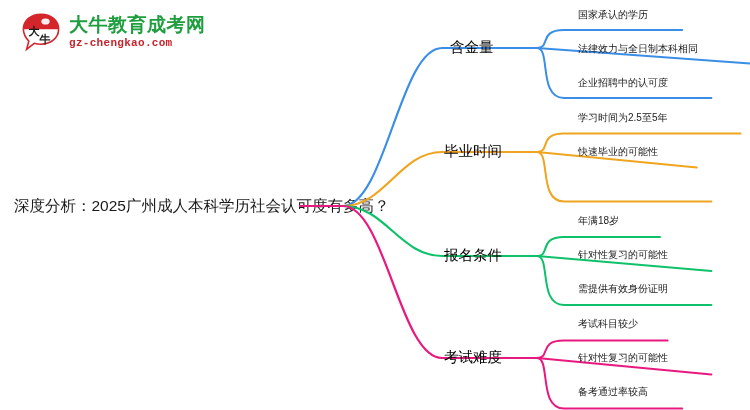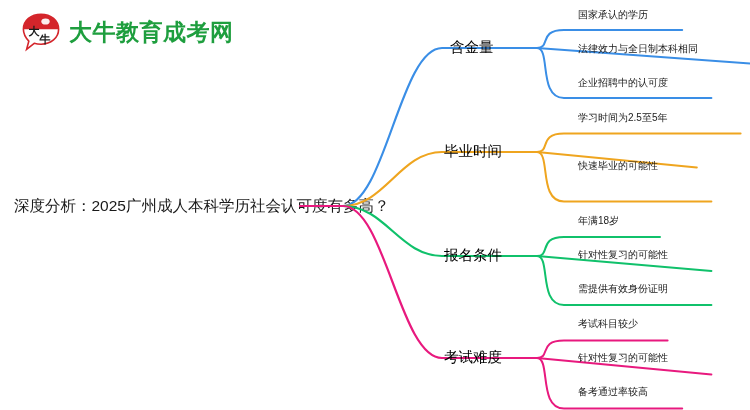--- a/index.html
+++ b/index.html
@@ -39,21 +39,21 @@
     height: 42px;
     flex: 0 0 42px;
   }
   #logo-text-block {
     display: flex;
     flex-direction: column;
     justify-content: center;
     line-height: 1;
   }
   #logo-name {
-    font-size: 23px;
+    font-size: 19px;
     font-weight: bold;
     color: #1E9E3E;
     letter-spacing: 0.5px;
     white-space: nowrap;
   }
   #logo-url {
     margin-top: 4px;
     font-size: 11px;
     font-weight: bold;
     color: #C8232C;
@@ -125,20 +125,21 @@
 
         <ellipse cx="25.5" cy="10.5" rx="4.2" ry="3.1" fill="#ffffff" opacity="0.92"></ellipse>
 
         <text x="14" y="24" font-family="'DejaVu Sans','Liberation Sans',sans-serif" font-size="11" font-weight="bold" fill="#1a1a1a" text-anchor="middle">大</text>
 
         <text x="25" y="31.5" font-family="'DejaVu Sans','Liberation Sans',sans-serif" font-size="11" font-weight="bold" fill="#1a1a1a" text-anchor="middle">牛</text>
       </svg>
     </div>
     <div id="logo-text-block">
       <div id="logo-name">大牛教育成考网</div>
+      <div id="logo-url">gz-chengkao.com</div>
     </div>
   </div>
 
   <div id="root-node">
     <span id="root-title">深度分析：2025广州成人本科学历社会认可度有多高？</span>
   </div>
 
   <svg id="connectors" viewBox="0 0 750 410" xmlns="http://www.w3.org/2000/svg">
     <g id="connector-group" fill="none" stroke-width="2.1" stroke-linecap="round">
         <path d="M 300 206 L 343 206
@@ -187,21 +188,21 @@
   <div class="branch-label" style="left:450px; top:40px;">含金量</div>
   <div class="branch-label" style="left:444px; top:144px;">毕业时间</div>
   <div class="branch-label" style="left:444px; top:248px;">报名条件</div>
   <div class="branch-label" style="left:444px; top:350px;">考试难度</div>
 
   <div class="leaf-label" style="left:578px; top:10px;">国家承认的学历</div>
   <div class="leaf-label" style="left:578px; top:44px;">法律效力与全日制本科相同</div>
   <div class="leaf-label" style="left:578px; top:78px;">企业招聘中的认可度</div>
 
   <div class="leaf-label" style="left:578px; top:113px;">学习时间为2.5至5年</div>
-  <div class="leaf-label" style="left:578px; top:161px;">快速毕业的可能性</div>
+  <div class="leaf-label" style="left:578px; top:147px;">快速毕业的可能性</div>
 
   <div class="leaf-label" style="left:578px; top:216px;">年满18岁</div>
   <div class="leaf-label" style="left:578px; top:250px;">针对性复习的可能性</div>
   <div class="leaf-label" style="left:578px; top:284px;">需提供有效身份证明</div>
 
   <div class="leaf-label" style="left:578px; top:319px;">考试科目较少</div>
   <div class="leaf-label" style="left:578px; top:353px;">针对性复习的可能性</div>
   <div class="leaf-label" style="left:578px; top:387px;">备考通过率较高</div>
 
 </div>

